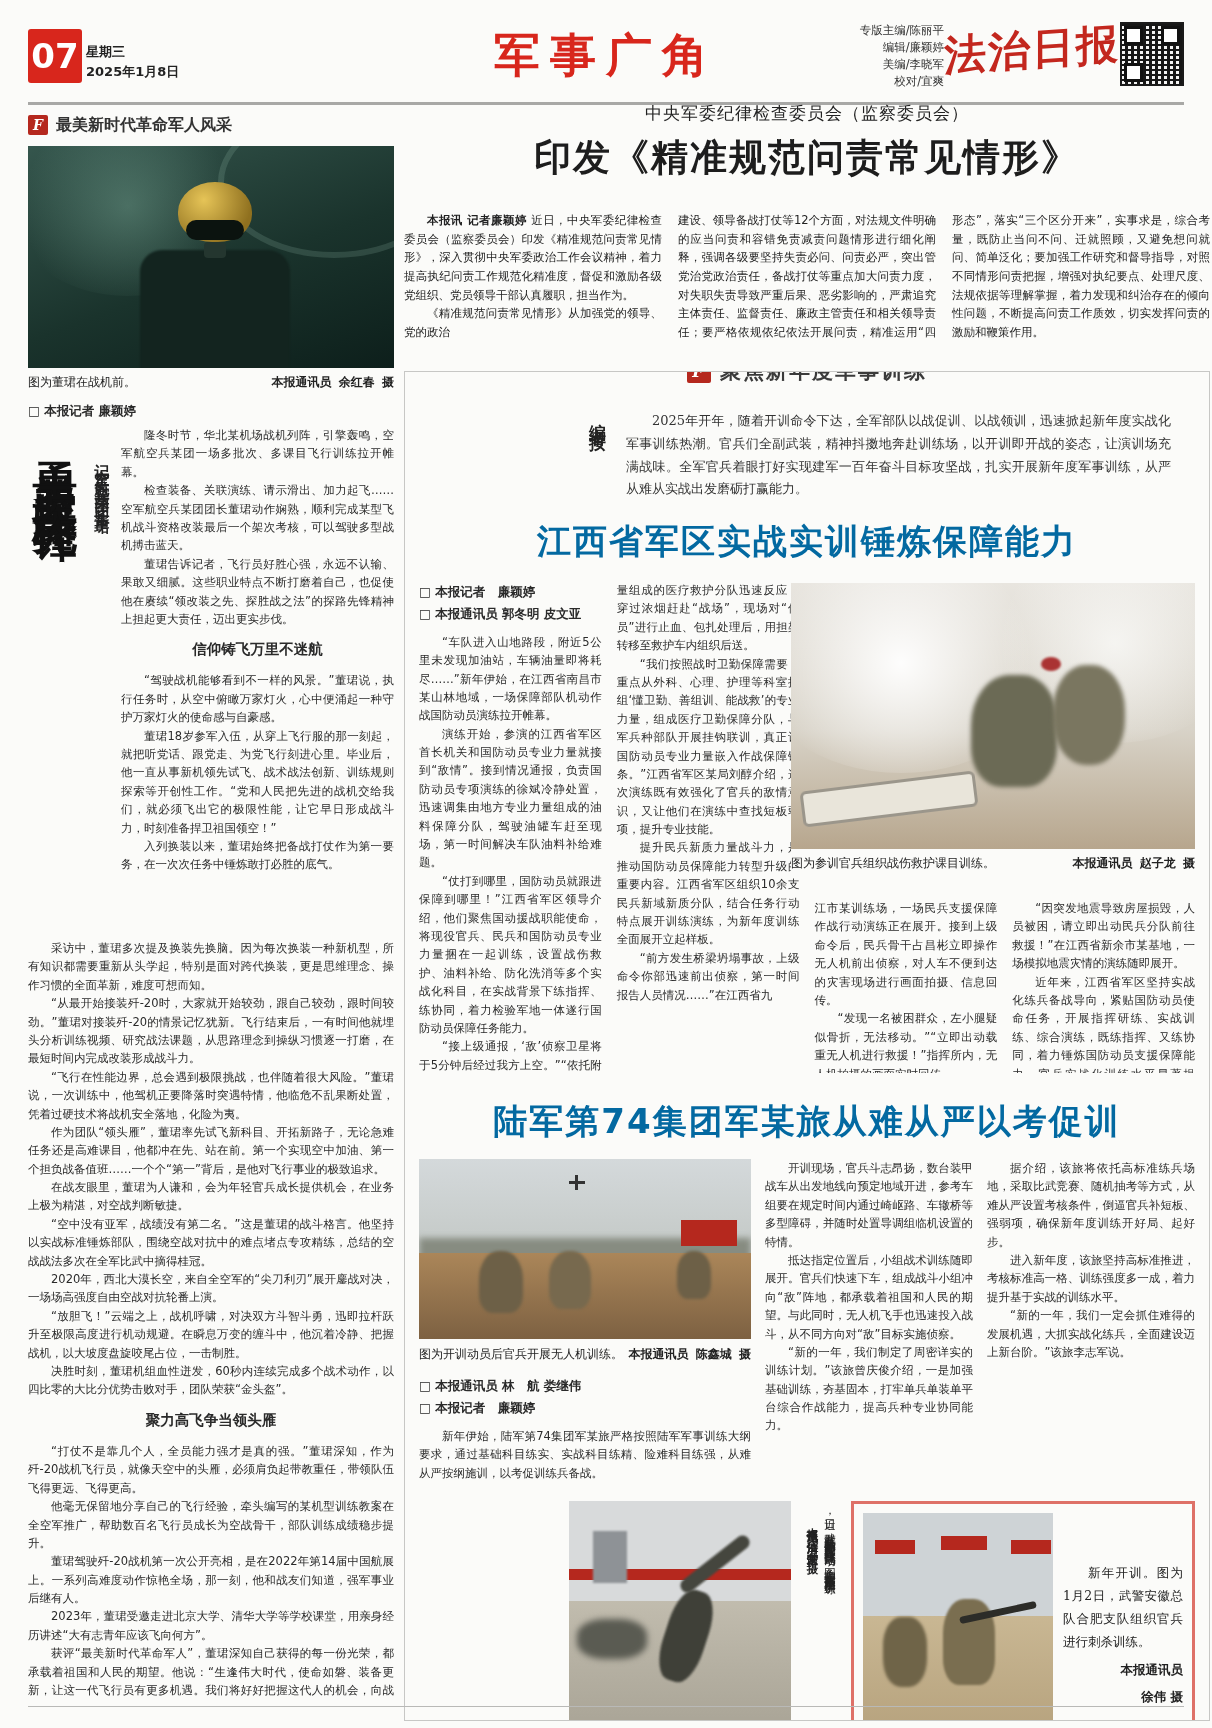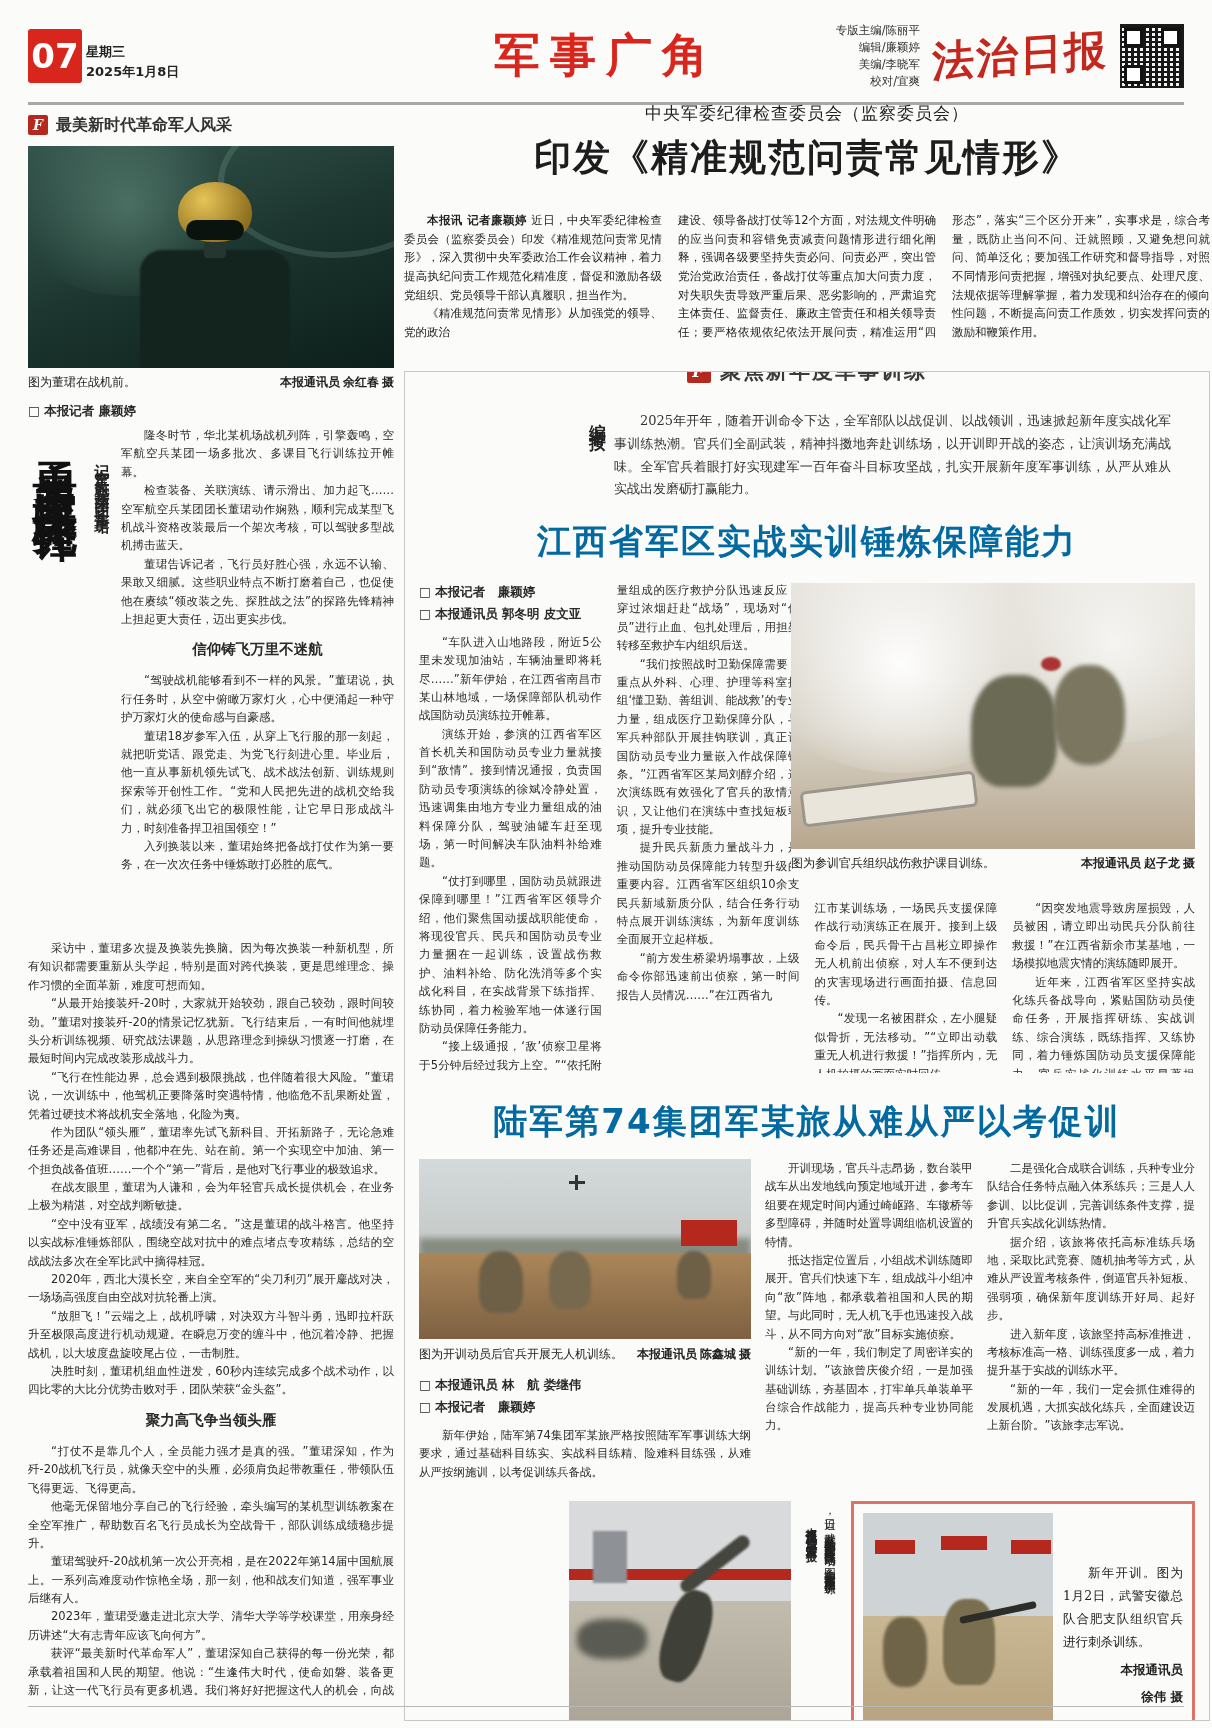--- a/index.html
+++ b/index.html
@@ -8,21 +8,21 @@
   .txt p{margin:0;text-indent:2em;}
   .cont p:first-child{text-indent:0;}
   
   .hdr{position:absolute;top:16px;left:28px;right:28px;height:80px;display:flex;align-items:center;justify-content:space-between;}
   .hdr-left{display:flex;align-items:flex-end;gap:4px;}
   .pagenum{width:54px;height:54px;background:#d8261c;color:#fff;font-size:34px;font-weight:800;
            display:flex;align-items:center;justify-content:center;border-radius:3px;}
   .dateblock{font-size:13px;font-weight:600;line-height:1.5;color:#222;padding-bottom:2px;}
   .hdr-title{position:absolute;left:50%;transform:translateX(-50%);font-size:46px;font-weight:800;
              color:#d8261c;letter-spacing:10px;white-space:nowrap;}
-  .hdr-right{display:flex;align-items:center;gap:12px;}
+  .hdr-right{display:flex;gap:0;}
   .credits{font-size:11.5px;text-align:right;line-height:1.5;color:#333;}
   .credits p{margin:0;text-indent:0;}
   .masthead{font-family:"DejaVu Serif",serif;font-size:42px;font-weight:800;color:#c3271e;
             transform:rotate(-4deg) skewX(-4deg);letter-spacing:2px;white-space:nowrap;}
   .qr{width:60px;height:60px;border:2px solid #1b1b1b;position:relative;background:
       repeating-linear-gradient(0deg,#17171700 0 3px,#171717 3px 5px),
       repeating-linear-gradient(90deg,#f3f3f3 0 3px,#171717 3px 6px);}
   .qr i{position:absolute;width:13px;height:13px;border:3px solid #111;background:#fff;}
   .qr i:nth-child(1){left:2px;top:2px;} .qr i:nth-child(2){right:2px;top:2px;} .qr i:nth-child(3){left:2px;bottom:2px;}
   .hdr-rule{position:absolute;top:102px;left:28px;right:28px;border-top:3px solid #a8a8a6;}
@@ -39,21 +39,21 @@
   .feat-photo .glow{left:-20px;top:-30px;width:240px;height:180px;border-radius:50%;
       background:radial-gradient(circle,rgba(140,190,170,.35),rgba(140,190,170,0) 70%);}
   .feat-photo .canopy{left:190px;top:-40px;width:220px;height:140px;border:6px solid rgba(160,200,185,.18);border-radius:50%;}
   .feat-photo .torso{left:112px;top:104px;width:150px;height:130px;background:#13241f;border-radius:22px 22px 0 0;filter:blur(1px);}
   .feat-photo .helmet{left:150px;top:36px;width:74px;height:60px;border-radius:50% 50% 46% 46%;
       background:radial-gradient(circle at 35% 30%,#e6c457,#8f701f 75%);}
   .feat-photo .visor{left:158px;top:74px;width:58px;height:20px;background:#0b130f;border-radius:10px;}
   .feat-photo .strap{left:176px;top:96px;width:22px;height:16px;background:#24362f;border-radius:4px;}
   .cap-row{display:flex;justify-content:space-between;align-items:baseline;font-size:12px;padding-top:6px;
            font-family:"DejaVu Serif",serif;color:#222;}
-  .cap-credit{font-family:Liberation Serif, serif;font-weight:700;white-space:nowrap;}
+  .cap-credit{font-family:Liberation Mono, monospace;font-weight:700;white-space:nowrap;}
   .feat-byline{margin:12px 0 4px;font-weight:700;font-size:12.5px;}
   .feat-top{display:flex;gap:10px;height:505px;overflow:hidden;margin-top:6px;}
   .feat-vtitle{writing-mode:vertical-rl;font-size:45px;font-weight:900;letter-spacing:8px;line-height:1.2;color:#111;flex:none;}
   .feat-vsub{writing-mode:vertical-rl;font-size:15px;font-weight:700;letter-spacing:5px;padding-top:26px;color:#222;flex:none;}
   .feat-narrow{flex:1;font-size:11.5px;line-height:1.6;text-align:justify;overflow:hidden;}
   .feat-sub{text-align:center;font-weight:700;font-size:14.5px;margin:10px 0;}
   .feat-sub p,.feat-sub{text-indent:0;}
   .feat-wide{margin-top:8px;font-size:11.5px;line-height:1.6;text-align:justify;height:758px;overflow:hidden;}
   
   .right-col{position:absolute;left:404px;top:100px;width:806px;}
@@ -61,21 +61,21 @@
   .cmc-headline{text-align:center;font-size:37px;font-weight:600;letter-spacing:2px;color:#1d1d1d;margin-bottom:16px;white-space:nowrap;}
   .cmc-body{display:flex;gap:16px;height:130px;overflow:hidden;}
   .cmc-col{flex:1;font-size:11.5px;line-height:1.62;text-align:justify;color:#222;}
   
   .focus-box{margin-top:30px;border:1px solid #c7c7c5;height:1350px;position:relative;
              padding:0 14px;box-sizing:border-box;overflow:hidden;}
   .banner{position:absolute;top:-15px;left:50%;transform:translateX(-50%);background:#fbfbf9;
           padding:0 16px;display:flex;align-items:center;gap:9px;font-size:21px;font-weight:600;
           letter-spacing:2px;color:#3a3a3a;white-space:nowrap;}
   .banner .flogo{width:24px;height:24px;font-size:16px;}
-  .ed-note{margin:38px 24px 4px 168px;display:flex;gap:4px;}
+  .ed-note{margin:38px 24px 4px 168px;display:flex;gap:16px;}
   .ed-label{writing-mode:vertical-rl;font-size:17px;font-weight:700;letter-spacing:5px;color:#222;flex:none;}
   .ed-text{font-family:"DejaVu Serif",serif;font-size:13px;line-height:1.75;text-align:justify;color:#333;text-indent:2em;}
   .big-headline{margin-top:18px;text-align:center;font-size:34px;font-weight:600;letter-spacing:2px;color:#0369a1;white-space:nowrap;}
   .bylines{font-size:12.5px;font-weight:700;line-height:1.75;margin-bottom:8px;}
   .bylines p{margin:0;text-indent:0;}
   .jx-body{margin-top:16px;position:relative;display:flex;gap:15px;height:492px;overflow:hidden;}
   .jx-col{flex:1;font-size:11.5px;line-height:1.6;text-align:justify;}
   .jx-col.pt{padding-top:318px;box-sizing:border-box;}
   .jx-photo-wrap{position:absolute;right:0;top:2px;width:404px;background:#fbfbf9;}
   .jx-photo{height:266px;background:linear-gradient(180deg,#e8e5df 0%,#d8d3c8 55%,#b7a68d 100%);}
@@ -319,21 +319,20 @@
             <div class="txt">
                 <p>新年伊始，陆军第74集团军某旅严格按照陆军军事训练大纲要求，通过基础科目练实、实战科目练精、险难科目练强，从难从严按纲施训，以考促训练兵备战。</p>
               </div>
           </div>
           <div class="a74-col txt">
               <p>开训现场，官兵斗志昂扬，数台装甲战车从出发地线向预定地域开进，参考车组要在规定时间内通过崎岖路、车辙桥等多型障碍，并随时处置导调组临机设置的特情。</p>
               <p>抵达指定位置后，小组战术训练随即展开。官兵们快速下车，组成战斗小组冲向“敌”阵地，都承载着祖国和人民的期望。与此同时，无人机飞手也迅速投入战斗，从不同方向对“敌”目标实施侦察。</p>
               <p>“新的一年，我们制定了周密详实的训练计划。”该旅曾庆俊介绍，一是加强基础训练，夯基固本，打牢单兵单装单平台综合作战能力，提高兵种专业协同能力。</p>
             </div>
           <div class="a74-col txt">
-              <p>二是强化合成联合训练，兵种专业分队结合任务特点融入体系练兵；三是人人参训、以比促训，完善训练条件支撑，提升官兵实战化训练热情。</p>
               <p>据介绍，该旅将依托高标准练兵场地，采取比武竞赛、随机抽考等方式，从难从严设置考核条件，倒逼官兵补短板、强弱项，确保新年度训练开好局、起好步。</p>
               <p>进入新年度，该旅坚持高标准推进，考核标准高一格、训练强度多一成，着力提升基于实战的训练水平。</p>
               <p>“新的一年，我们一定会抓住难得的发展机遇，大抓实战化练兵，全面建设迈上新台阶。”该旅李志军说。</p>
             </div>
         </div>
 
         <div class="bottom-row">
           <div class="kick-wrap">
             <div class="ph kick-photo">
               <div class="sh bld"></div>

